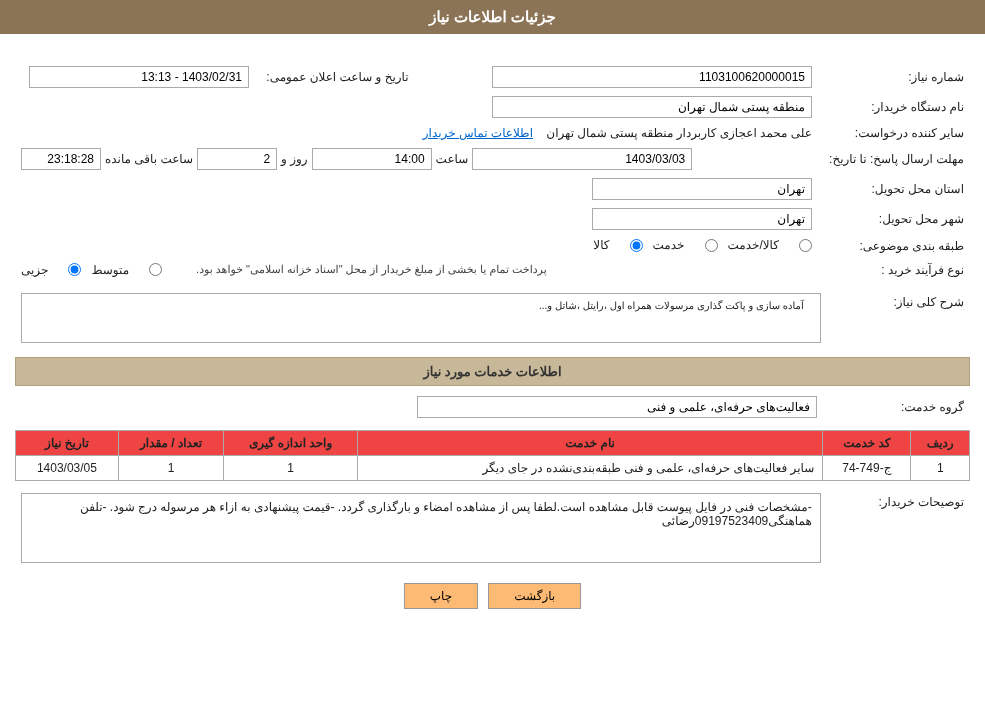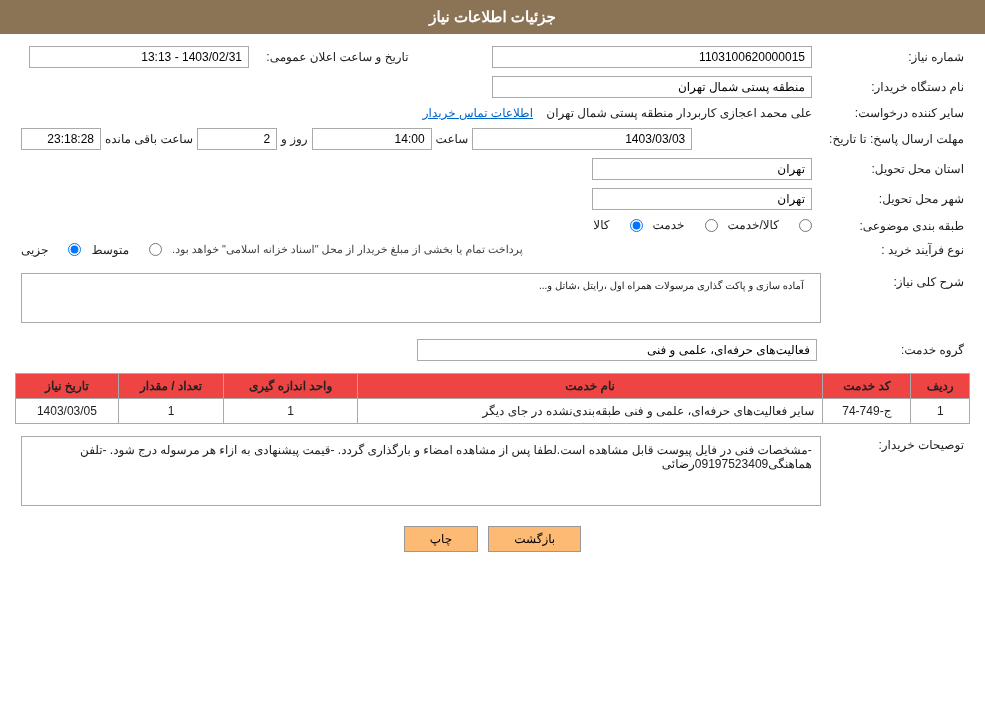--- a/index.html
+++ b/index.html
@@ -17,21 +17,21 @@
       min-height: 703px;
       padding-bottom: 20px;
     }
     .header-bar {
       background: #8B7355;
       color: #fff;
       text-align: center;
       padding: 8px 15px;
       font-size: 15px;
       font-weight: bold;
-      margin-bottom: 8px;
+      margin-bottom: 28px;
     }
     .main-content {
       padding: 0 15px;
     }
     .form-table {
       width: 100%;
       border-collapse: collapse;
       margin-bottom: 8px;
     }
     .form-table td {
@@ -93,20 +93,21 @@
     .radio-item {
       display: inline-flex;
       align-items: center;
       gap: 20px;
     }
     .notice-text {
       font-size: 11px;
       color: #444;
       text-align: right;
       direction: rtl;
+      margin-left: 24px;
     }
     .service-table {
       width: 100%;
       border-collapse: collapse;
       margin-top: 6px;
     }
     .service-table th {
       background: #ef4444;
       border: 1px solid #aaa;
       padding: 5px 8px;
@@ -263,20 +264,21 @@
       <tbody>
           <tr>
         <td class="label-cell" style="vertical-align:top; padding-top:6px;">شرح کلی نیاز:</td>
         <td class="value-cell" style="width:85%">
           <div class="desc-box">آماده سازی و پاکت گذاری مرسولات همراه اول ،رایتل ،شاتل و...</div>
         </td>
       </tr>
     </tbody>
       </table>
 
+    <div class="section-header">اطلاعات خدمات مورد نیاز</div>
 
     <table class="form-table">
       <tbody>
           <tr>
         <td class="label-cell">گروه خدمت:</td>
         <td class="value-cell">
           <input class="input-box" style="width: 400px;" type="text" value="فعالیت‌های حرفه‌ای، علمی و فنی">
         </td>
       </tr>
     </tbody>

